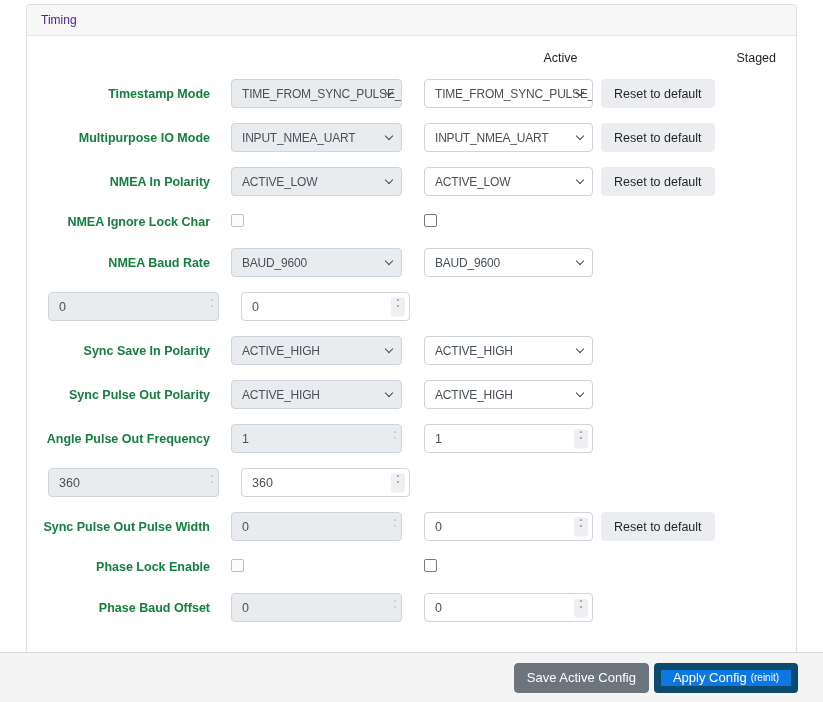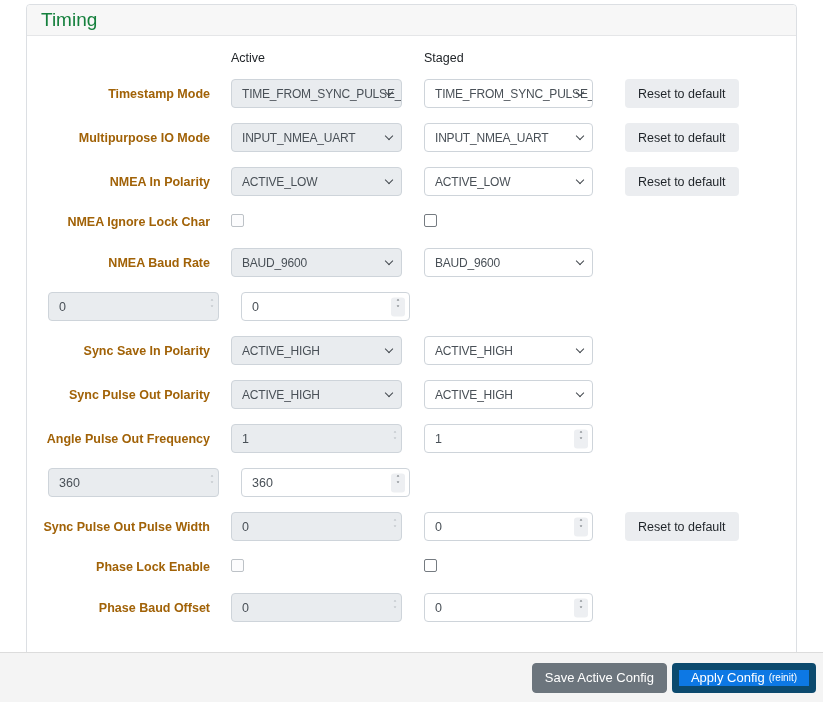--- a/index.html
+++ b/index.html
@@ -13,40 +13,40 @@
 
   
   .card {
     position: absolute; left: 26px; top: 4px; width: 771px;
     background: #ffffff; border: 1px solid #dcdfe3; border-radius: 4px;
   }
   .card-header {
     background: #f7f7f7; border-bottom: 1px solid #e5e6e8;
     border-radius: 4px 4px 0 0;
     padding: 0 14px; height: 31px; display: flex; align-items: center;
-    font-size: 19px; color: #15803d;
+    font-size: 12px; color: #4c1d95;
   }
   .card-body { padding: 15px 20px 26px 0; }
 
   
-  .col-headers { display: flex; margin-bottom: 14px; }
+  .col-headers { display: flex; margin-bottom: 14px; justify-content: flex-end; }
   .col-headers .spacer { width: 204px; }
   .col-head { font-size: 12.5px; color: #212529; }
   .col-head.active-head { width: 193px; }
 
   
   .form-row { display: flex; align-items: center; margin-bottom: 15px; }
   .form-row.cb-row { height: 22px; }
   .row-label {
     width: 183px; text-align: right; font-size: 12.5px; font-weight: 700;
-    color: #a16207; white-space: nowrap; flex: none;
+    color: #15803d; white-space: nowrap; flex: none;
   }
   .cell-active { margin-left: 21px; width: 171px; flex: none; }
   .cell-staged { margin-left: 22px; width: 169px; flex: none; }
-  .cell-reset  { margin-left: 32px; flex: none; }
+  .cell-reset  { margin-left: 8px; flex: none; }
 
   
   .sel, .num {
     position: relative; height: 29px; width: 100%;
     border: 1px solid #ced4da; border-radius: 4px; background: #ffffff;
     display: flex; align-items: center;
     padding: 0 20px 0 10px; overflow: hidden;
   }
   .sel.dis, .num.dis { background: #e9ecef; }
   .sel-text {
@@ -80,21 +80,21 @@
     height: 29px; padding: 0 13px; border: none; border-radius: 4px;
     background: #ebedf0; color: #1f2429; font-size: 12.5px;
     font-family: "Liberation Sans", sans-serif; cursor: pointer; white-space: nowrap;
   }
 
   
   .footer {
     position: absolute; left: 0; bottom: 0; width: 823px; height: 50px;
     background: #f4f4f4; border-top: 1px solid #dcdcdc;
     display: flex; align-items: center; justify-content: flex-end;
-    padding-right: 7px; gap: 5px;
+    padding-right: 25px; gap: 5px;
   }
   .footer button {
     height: 30px; padding: 0 12px; border-radius: 4px; font-size: 13px;
     font-family: "Liberation Sans", sans-serif; cursor: pointer; color: #ffffff;
     display: flex; align-items: center; gap: 4px; white-space: nowrap;
   }
   .btn-save  { background: #6c757d; border: 1px solid #6c757d; }
   .btn-apply { background: #0d78e4; border: 7px solid #0c4a6e; }
   .btn-apply .suffix { font-size: 10px; }
 </style>

